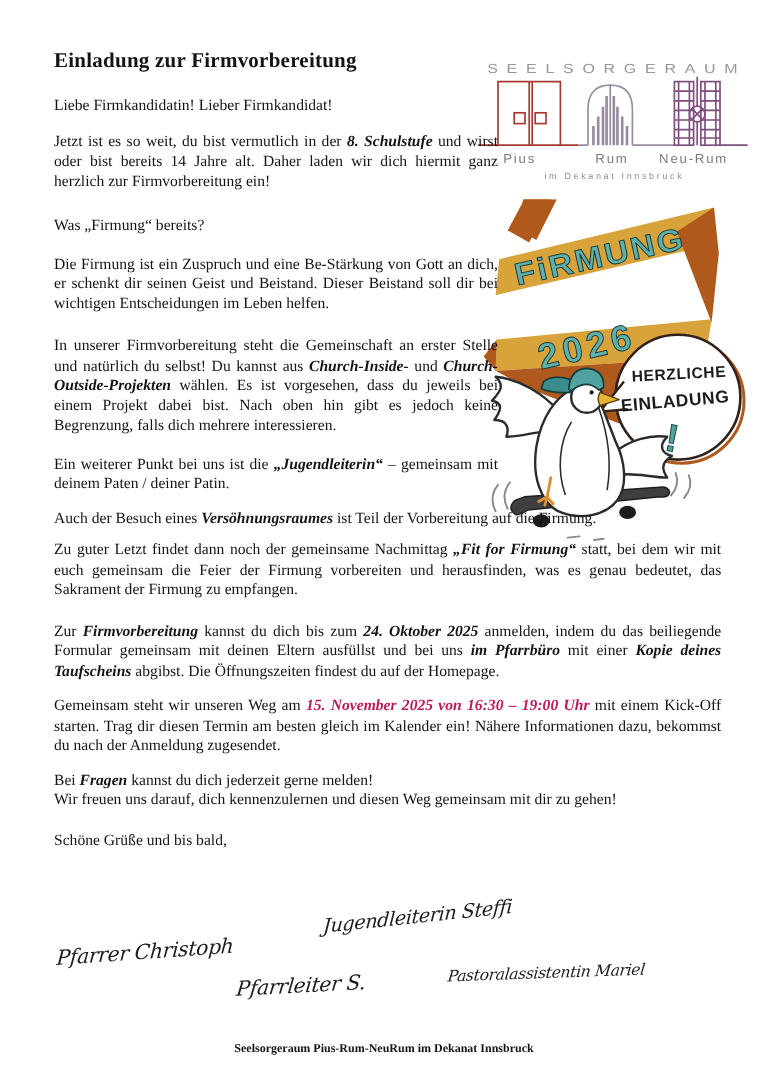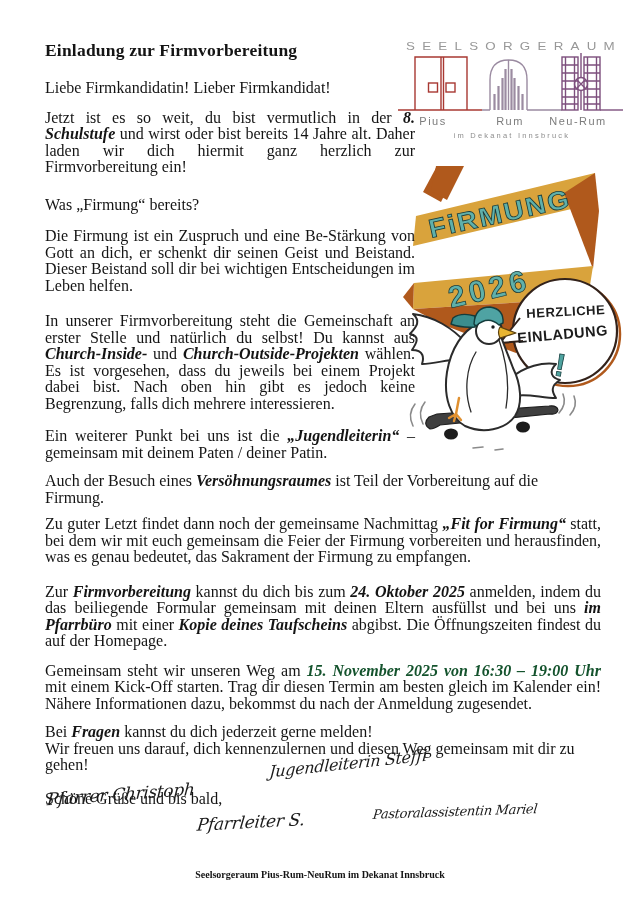--- a/index.html
+++ b/index.html
@@ -1,28 +1,28 @@
 <!DOCTYPE html>
 <html><head>
 <meta charset="utf-8">
 <style>
   html,body{margin:0;padding:0;background:#e8e8e8;}
   .page{position:relative;width:640px;height:905px;background:#ffffff;overflow:hidden;
         font-family:"Liberation Serif", serif;color:#141414;margin:0 auto;}
   .content{position:absolute;left:45px;top:40px;width:556px;}
   h1.title{margin:0 0 20px 0;font-size:17.5px;line-height:20px;font-weight:bold;letter-spacing:.2px;}
-  p{margin:0 0 13px 0;font-size:16px;line-height:16.5px;text-align:justify;}
+  p{margin:0 0 13px 0;font-size:13px;line-height:16.5px;text-align:justify;}
   p.narrow{width:370px;}
   p.wide{width:556px;}
   p.noj{text-align:left;}
   .b{font-weight:bold;font-style:italic;}
   .mb21{margin-bottom:21px}.mb15{margin-bottom:15px}.mb19{margin-bottom:19px}
   .mb16{margin-bottom:16px}.mb12{margin-bottom:12px}.mb10{margin-bottom:10px}
   .mb18{margin-bottom:18px}.mb17{margin-bottom:17px}.mb0{margin-bottom:0}
-  .logo-box{position:absolute;left:398px;top:34px;width:232px;height:113px;text-decoration:underline;}
+  .logo-box{position:absolute;left:398px;top:45px;width:232px;height:113px;text-decoration:underline;}
   .illu-box{position:absolute;left:403px;top:166px;width:237px;height:297px;}
   svg text{font-family:"Liberation Sans", sans-serif;}
   .sig-area{position:absolute;left:45px;top:752px;width:556px;height:112px;}
   .sig{position:absolute;font-family:"DejaVu Serif", serif;font-style:italic;color:#1b1b1b;
        white-space:nowrap;letter-spacing:-0.3px;}
   .sig-1{left:2px;top:32px;font-size:17px;transform:rotate(-4deg) skewX(-8deg);}
   .sig-2{left:224px;top:2px;font-size:16px;transform:rotate(-6deg) skewX(-10deg);}
   .sig-3{left:152px;top:60px;font-size:17px;transform:rotate(-3deg) skewX(-9deg);}
   .sig-4{left:328px;top:52px;font-size:13px;transform:rotate(-2deg) skewX(-8deg);}
   .footer{position:absolute;left:0;top:869px;width:640px;text-align:center;
@@ -145,21 +145,21 @@
     <h1 class="title">Einladung zur Firmvorbereitung</h1>
     <p class="narrow noj"><span>Liebe Firmkandidatin! Lieber Firmkandidat!</span></p>
     <p class="narrow mb21"><span>Jetzt ist es so weit, du bist vermutlich in der </span><span class="b">8. Schulstufe</span><span> und wirst oder bist bereits 14 Jahre alt. Daher laden wir dich hiermit ganz herzlich zur Firmvorbereitung ein!</span></p>
     <p class="narrow noj mb15"><span>Was „Firmung“ bereits?</span></p>
     <p class="narrow mb19"><span>Die Firmung ist ein Zuspruch und eine Be-Stärkung von Gott an dich, er schenkt dir seinen Geist und Beistand. Dieser Beistand soll dir bei wichtigen Entscheidungen im Leben helfen.</span></p>
     <p class="narrow mb16"><span>In unserer Firmvorbereitung steht die Gemeinschaft an erster Stelle und natürlich du selbst! Du kannst aus </span><span class="b">Church-Inside-</span><span> und </span><span class="b">Church-Outside-Projekten</span><span> wählen. Es ist vorgesehen, dass du jeweils bei einem Projekt dabei bist. Nach oben hin gibt es jedoch keine Begrenzung, falls dich mehrere interessieren.</span></p>
     <p class="narrow mb12"><span>Ein weiterer Punkt bei uns ist die </span><span class="b">„Jugendleiterin“</span><span> – gemeinsam mit deinem Paten / deiner Patin.</span></p>
     <p class="wide noj mb10"><span>Auch der Besuch eines </span><span class="b">Versöhnungsraumes</span><span> ist Teil der Vorbereitung auf die Firmung.</span></p>
     <p class="wide mb18"><span>Zu guter Letzt findet dann noch der gemeinsame Nachmittag </span><span class="b">„Fit for Firmung“</span><span> statt, bei dem wir mit euch gemeinsam die Feier der Firmung vorbereiten und herausfinden, was es genau bedeutet, das Sakrament der Firmung zu empfangen.</span></p>
     <p class="wide"><span>Zur </span><span class="b">Firmvorbereitung</span><span> kannst du dich bis zum </span><span class="b">24. Oktober 2025</span><span> anmelden, indem du das beiliegende Formular gemeinsam mit deinen Eltern ausfüllst und bei uns </span><span class="b">im Pfarrbüro</span><span> mit einer </span><span class="b">Kopie deines Taufscheins</span><span> abgibst. Die Öffnungszeiten findest du auf der Homepage.</span></p>
-    <p class="wide mb12"><span>Gemeinsam steht wir unseren Weg am </span><span class="b" style="color: #14532d;">15. November 2025 von 16:30 – 19:00 Uhr</span><span> mit einem Kick-Off starten. Trag dir diesen Termin am besten gleich im Kalender ein! Nähere Informationen dazu, bekommst du nach der Anmeldung zugesendet.</span></p>
+    <p class="wide mb12"><span>Gemeinsam steht wir unseren Weg am </span><span class="b" style="color: #be185d;">15. November 2025 von 16:30 – 19:00 Uhr</span><span> mit einem Kick-Off starten. Trag dir diesen Termin am besten gleich im Kalender ein! Nähere Informationen dazu, bekommst du nach der Anmeldung zugesendet.</span></p>
     <p class="wide noj mb17"><span>Bei </span><span class="b">Fragen</span><span> kannst du dich jederzeit gerne melden!</span><br><span>Wir freuen uns darauf, dich kennenzulernen und diesen Weg gemeinsam mit dir zu gehen!</span></p>
     <p class="wide noj mb0"><span>Schöne Grüße und bis bald,</span></p>
   </div>
 
   <div class="sig-area">
     <span class="sig sig-1">Pfarrer Christoph</span>
     <span class="sig sig-2">Jugendleiterin Steffi</span>
     <span class="sig sig-3">Pfarrleiter S.</span>
     <span class="sig sig-4">Pastoralassistentin Mariel</span>
   </div>

